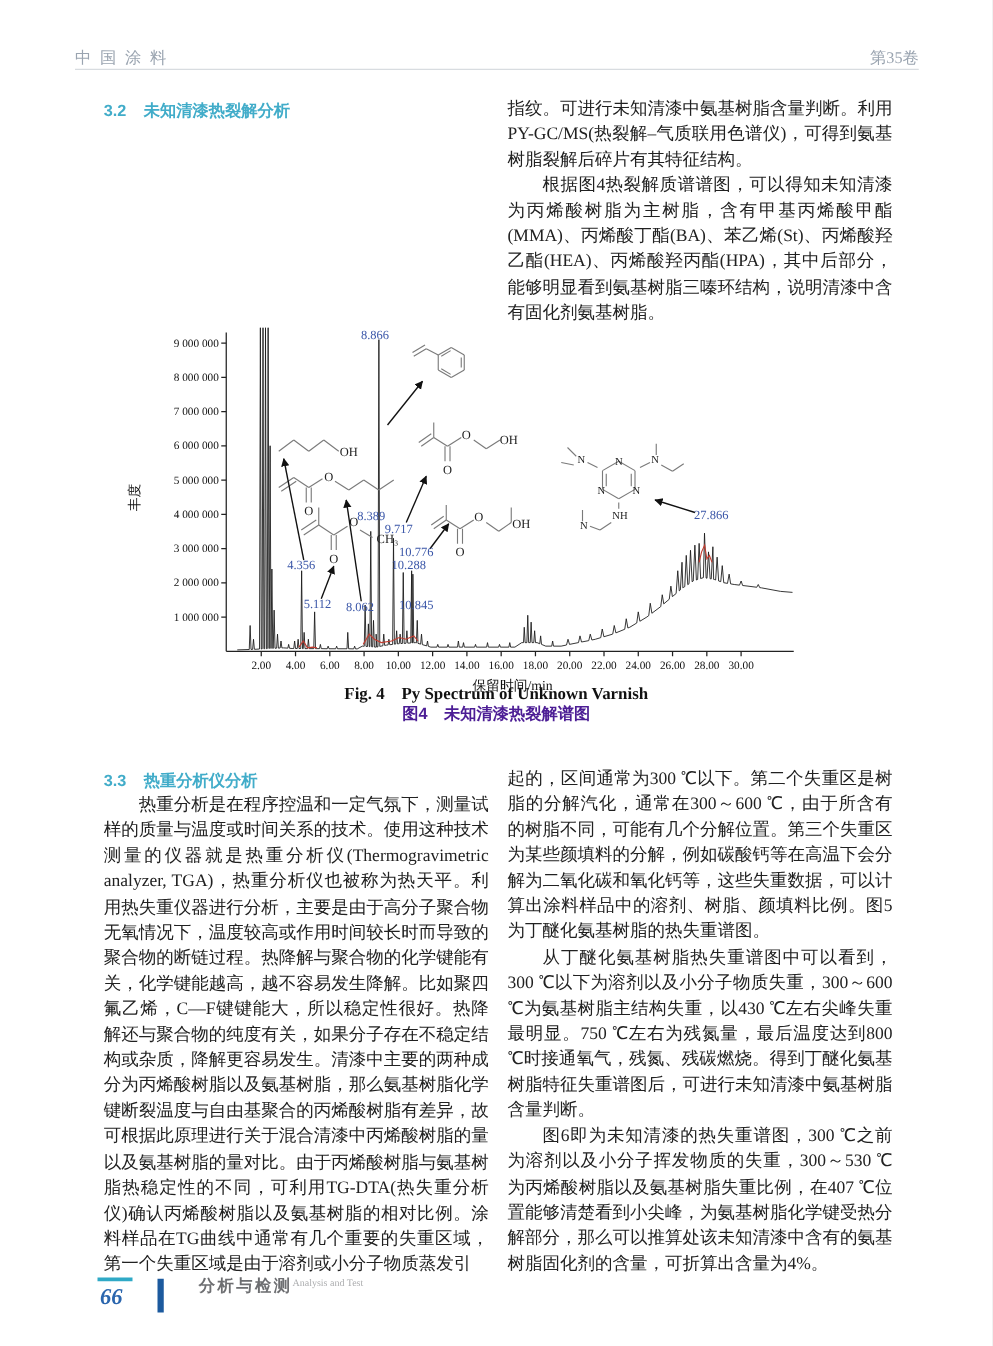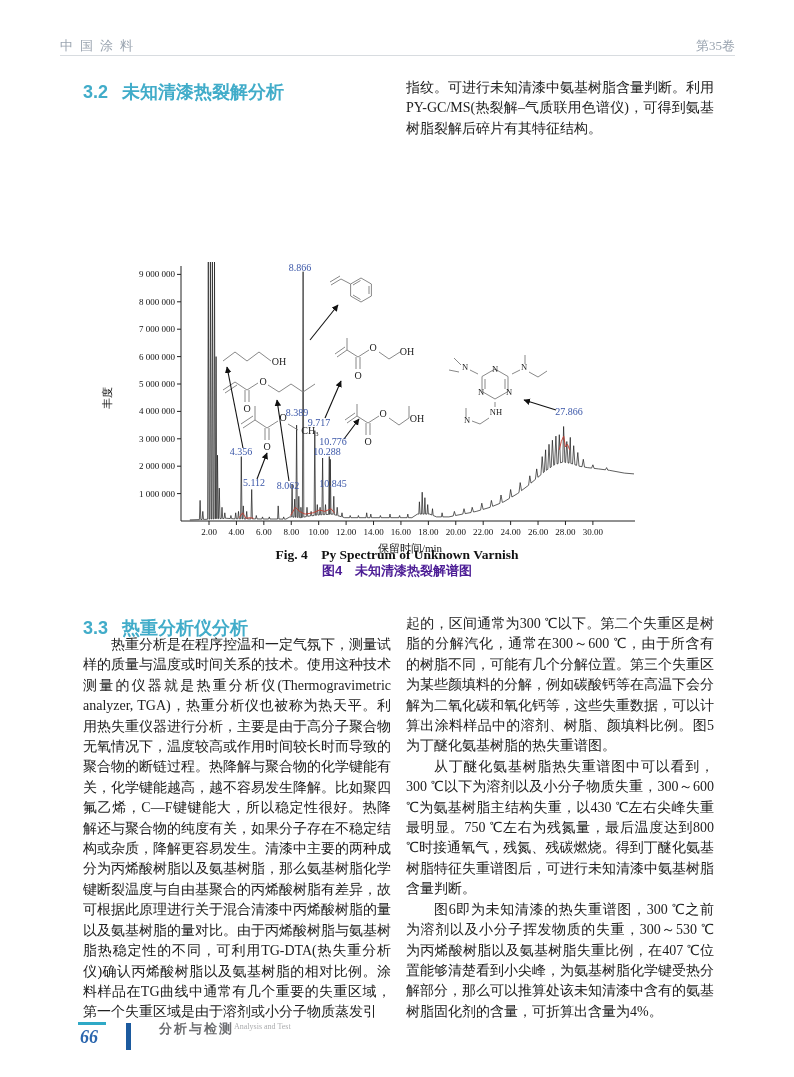--- a/index.html
+++ b/index.html
@@ -4,21 +4,21 @@
 <style>
   html,body{margin:0;padding:0;background:#e8e8e8;}
   .page{position:relative;width:794px;height:1077px;background:#ffffff;margin:0 auto;overflow:hidden;
         font-family:"Liberation Serif",serif;color:#212121;}
   .abs{position:absolute;}
   
   .hdr{font-size:13px;color:#9AA4B0;}
   .hdr-left{letter-spacing:7px;}
   .hdr-line{border-top:1px solid #D8DCE0;height:0;}
   
-  .sec-title{font-family:"Liberation Sans",sans-serif;font-weight:bold;font-size:18px;color:#41ACC9;}
+  .sec-title{font-family:"Liberation Sans",sans-serif;font-weight:bold;font-size:13px;color:#41ACC9;}
   .sec-title .no{margin-right:14px;}
   
   .col{width:308px;font-size:14px;line-height:20.4px;text-align:justify;text-justify:inter-character;}
   .col p{margin:0;}
   .col p.ind{text-indent:2em;}
   
   .cap{width:628px;text-align:center;}
   .cap-cn{font-family:"Liberation Sans",sans-serif;font-weight:bold;font-size:13px;color:#4c1d95;}
   .cap-en{font-family:"Liberation Serif",serif;font-weight:bold;font-size:13.5px;color:#111;}
   
@@ -38,20 +38,21 @@
 
   <div class="abs hdr hdr-left" style="left:60px;top:37px;">中国涂料</div>
   <div class="abs hdr" style="right:59px;top:37px;">第35卷</div>
   <div class="abs hdr-line" style="left:60px;width:675px;top:55px;"></div>
 
   <div class="abs sec-title" style="left:83px;top:80px;">
     <span class="no">3.2</span><span>未知清漆热裂解分析</span>
   </div>
   <div class="abs col" style="left:406px;top:78px;">
     <p>指纹。可进行未知清漆中氨基树脂含量判断。利用PY-GC/MS(热裂解–气质联用色谱仪)，可得到氨基树脂裂解后碎片有其特征结构。</p>
+    <p class="ind">根据图4热裂解质谱谱图，可以得知未知清漆为丙烯酸树脂为主树脂，含有甲基丙烯酸甲酯(MMA)、丙烯酸丁酯(BA)、苯乙烯(St)、丙烯酸羟乙酯(HEA)、丙烯酸羟丙酯(HPA)，其中后部分，能够明显看到氨基树脂三嗪环结构，说明清漆中含有固化剂氨基树脂。</p>
   </div>
 
   <svg id="pyro-chart" class="abs" style="left:95px;top:258px;" width="600" height="302" viewBox="0 0 600 302">
       <defs>
         <clipPath id="plotclip">
           <rect x="87" y="4" width="455" height="260"></rect>
         </clipPath>
         <marker id="ah" markerWidth="7" markerHeight="7" refX="5.5" refY="3" orient="auto">
           <path d="M0,0 L6,3 L0,6 Z" fill="#111"></path>
         </marker>

